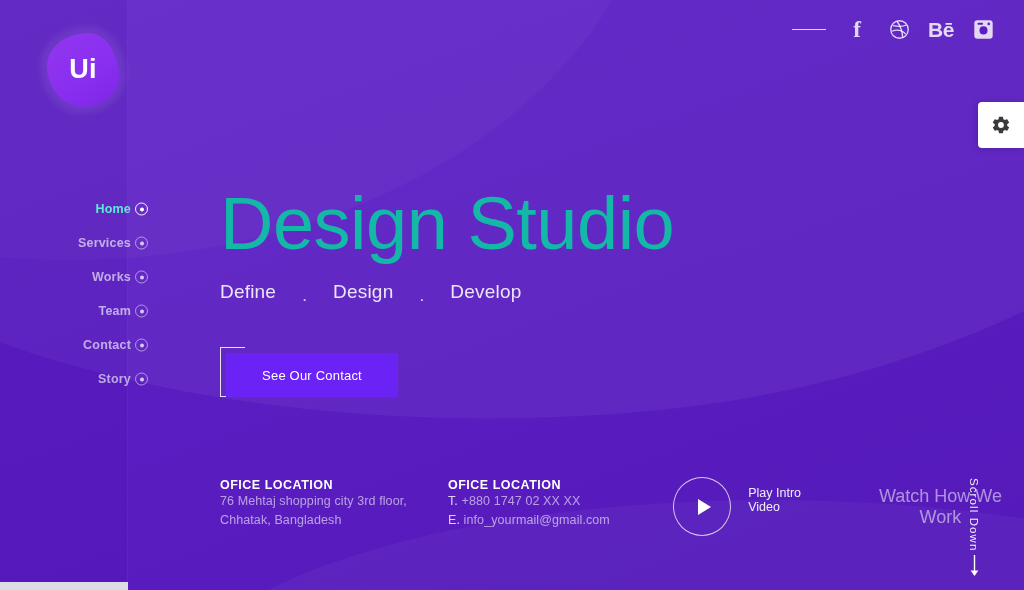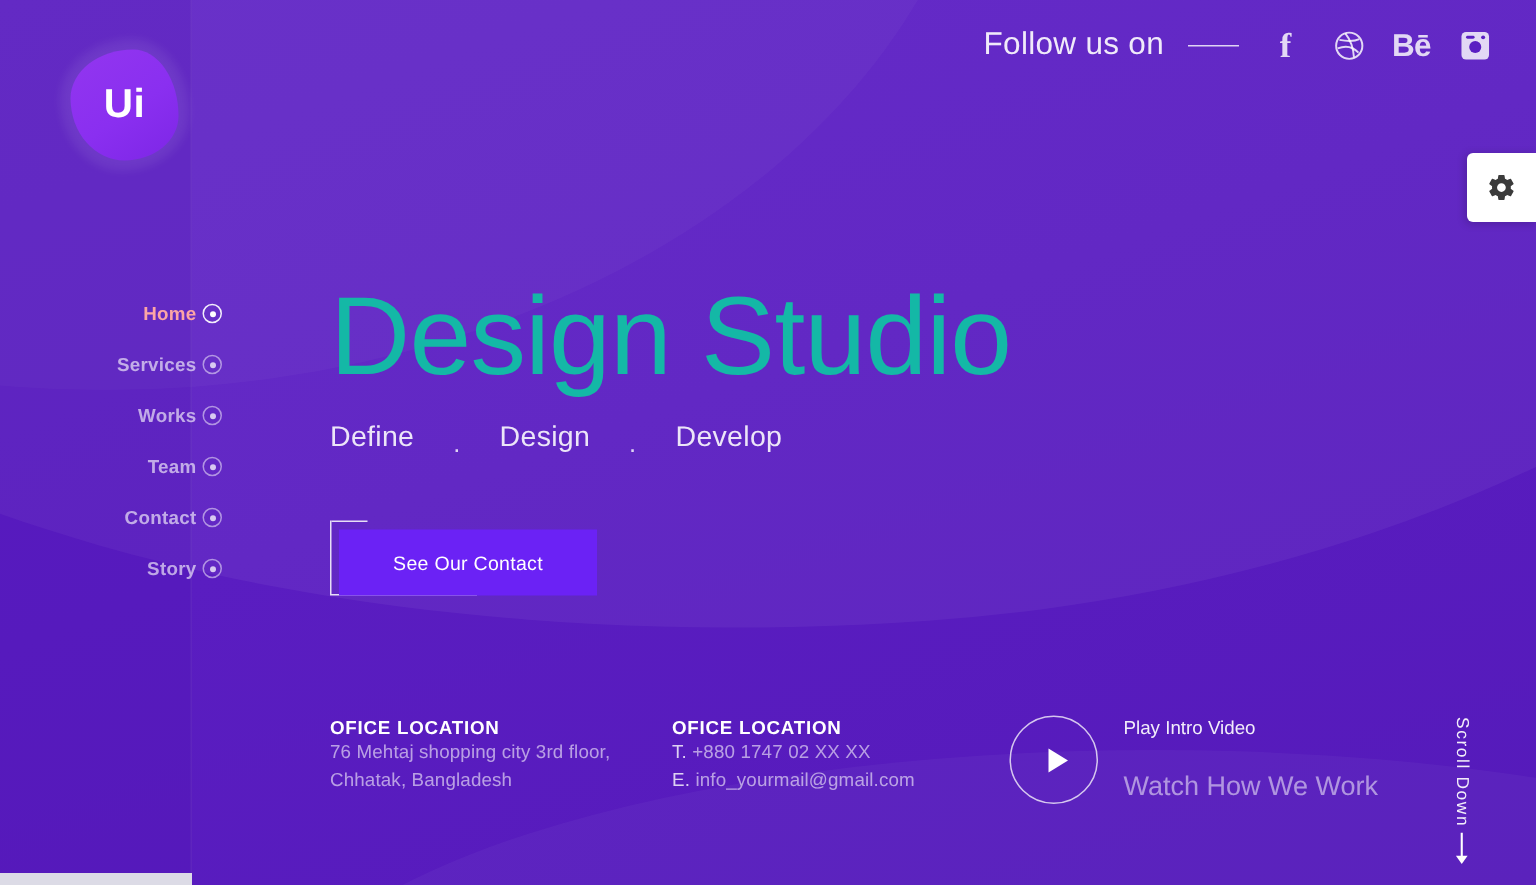--- a/index.html
+++ b/index.html
@@ -141,21 +141,21 @@
     display:flex; align-items:center; justify-content:flex-end;
     cursor:pointer;
   }
   .nav-label {
     font-size:12.5px; font-weight:700;
     color:rgba(255,255,255,0.62);
     letter-spacing:.2px;
     padding-right:29px;
     text-align:right;
   }
-  .nav-item.active .nav-label { color:#fca5a5; }
+  .nav-item.active .nav-label { color:#5eead4; }
   .nav-dot {
     position:absolute; right:12px; top:50%;
     transform:translateY(-50%);
     width:13px; height:13px;
     border-radius:50%;
     border:1px solid rgba(255,255,255,0.50);
     display:flex; align-items:center; justify-content:center;
   }
   .nav-item.active .nav-dot { border-color:rgba(255,255,255,0.92); }
   .nav-dot i {
@@ -253,21 +253,21 @@
     display:flex; align-items:center; justify-content:center;
     cursor:pointer;
   }
   .play-tri {
     width:0; height:0;
     border-left:13px solid #ffffff;
     border-top:8px solid transparent;
     border-bottom:8px solid transparent;
     margin-left:5px;
   }
-  .play-texts { display:flex; flex-direction:column; gap:22px; }
+  .play-texts { display:flex; flex-direction:row; gap:22px; }
   .play-t1 { font-size:12.5px; color:rgba(255,255,255,0.92); }
   .play-t2 { font-size:18px; color:rgba(255,255,255,0.52);text-align:center; }
 
   
   .scroll-down {
     position:absolute; right:44px; top:478px;
     display:flex; flex-direction:column; align-items:center;
     cursor:pointer;
   }
   .scroll-txt {
@@ -295,21 +295,20 @@
   <div class="left-col"></div>
   <div class="left-col-edge"></div>
 
   <div class="logo-wrap">
     <div class="logo-glow"></div>
     <div class="logo-blob"></div>
     <div class="logo-text">Ui</div>
   </div>
 
   <div class="follow">
-    <span class="follow-label">Follow us on</span>
     <span class="follow-dash"></span>
     <div class="social-row">
 
       <span class="social-ico ico-fb">f</span>
 
       <span class="social-ico">
         <svg width="21" height="21" viewBox="0 0 24 24" fill="none" stroke="currentColor" stroke-width="1.5">
           <circle cx="12" cy="12" r="10"></circle>
           <path d="M4.5 7.5c5 1 11 1.5 15.2 -0.6"></path>
           <path d="M3.2 14c5.5 -2.2 11.5 -1.4 15.8 3.2"></path>

